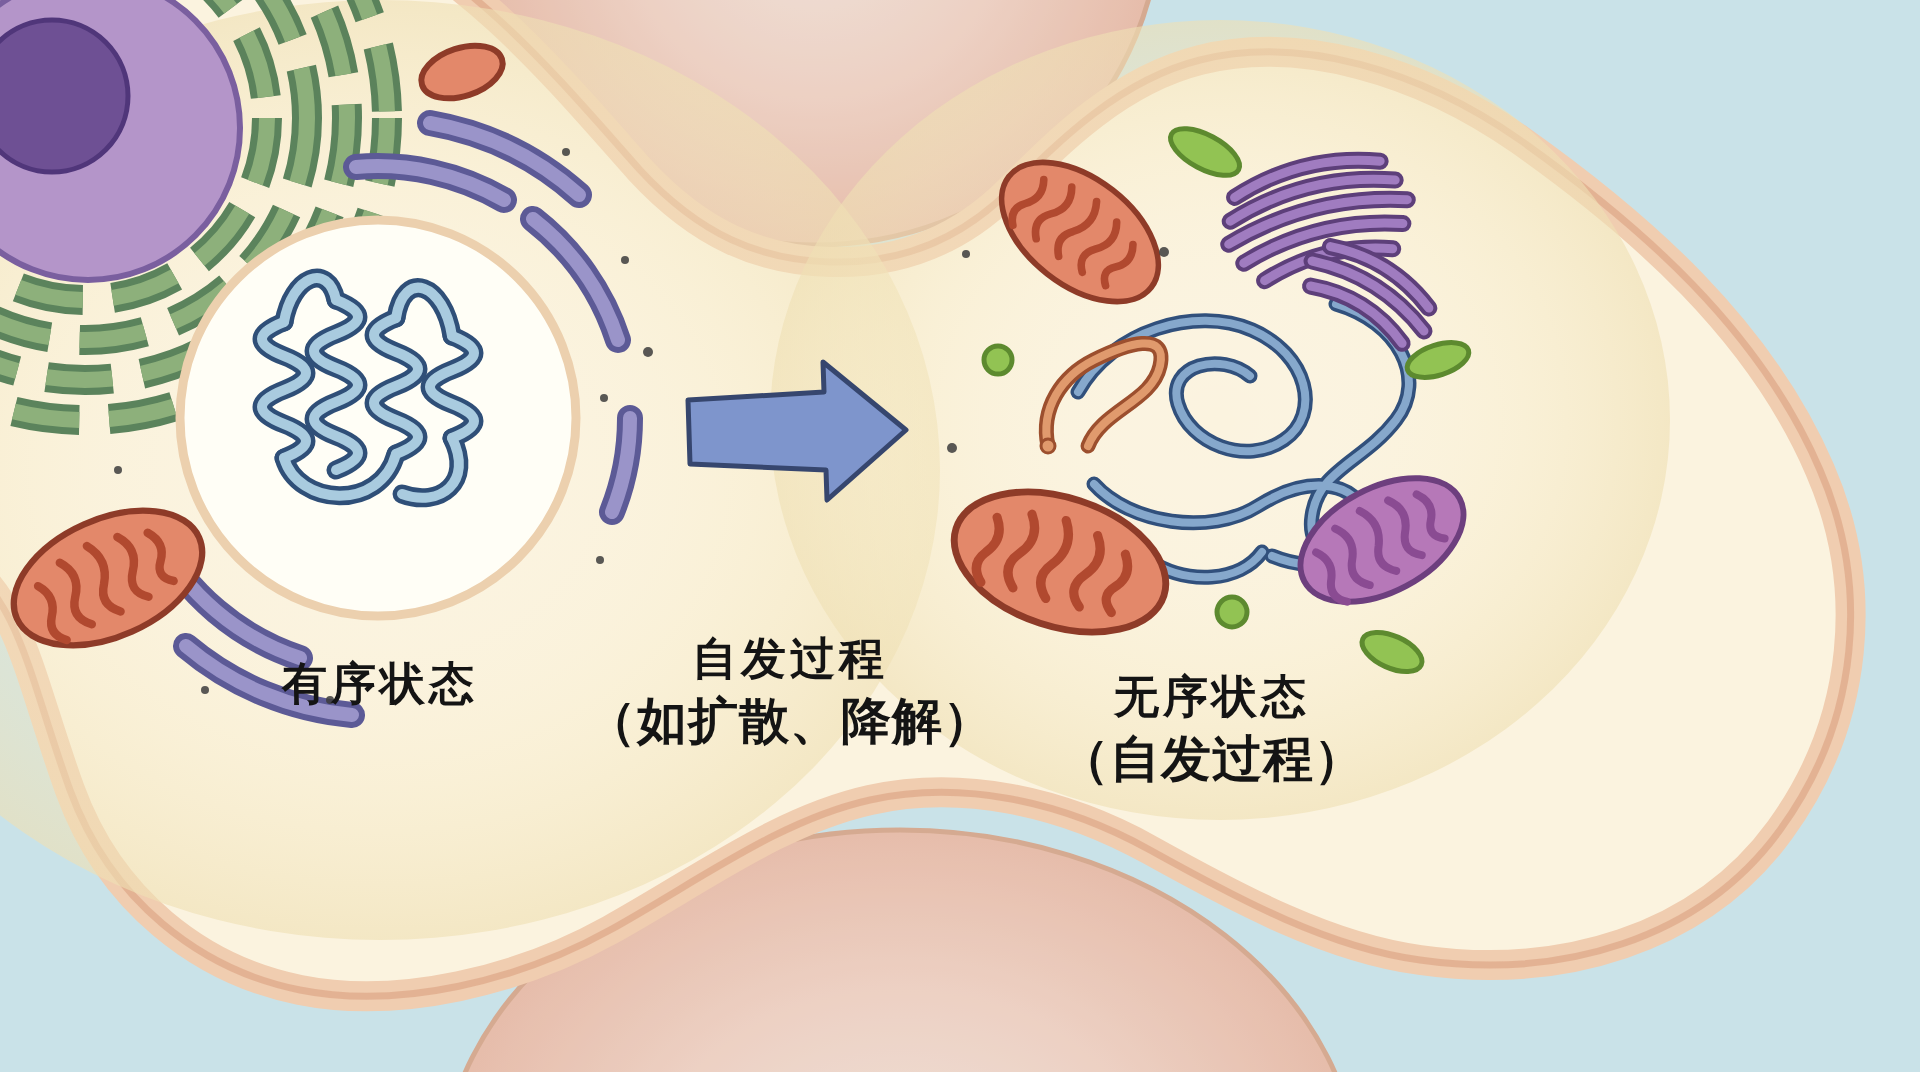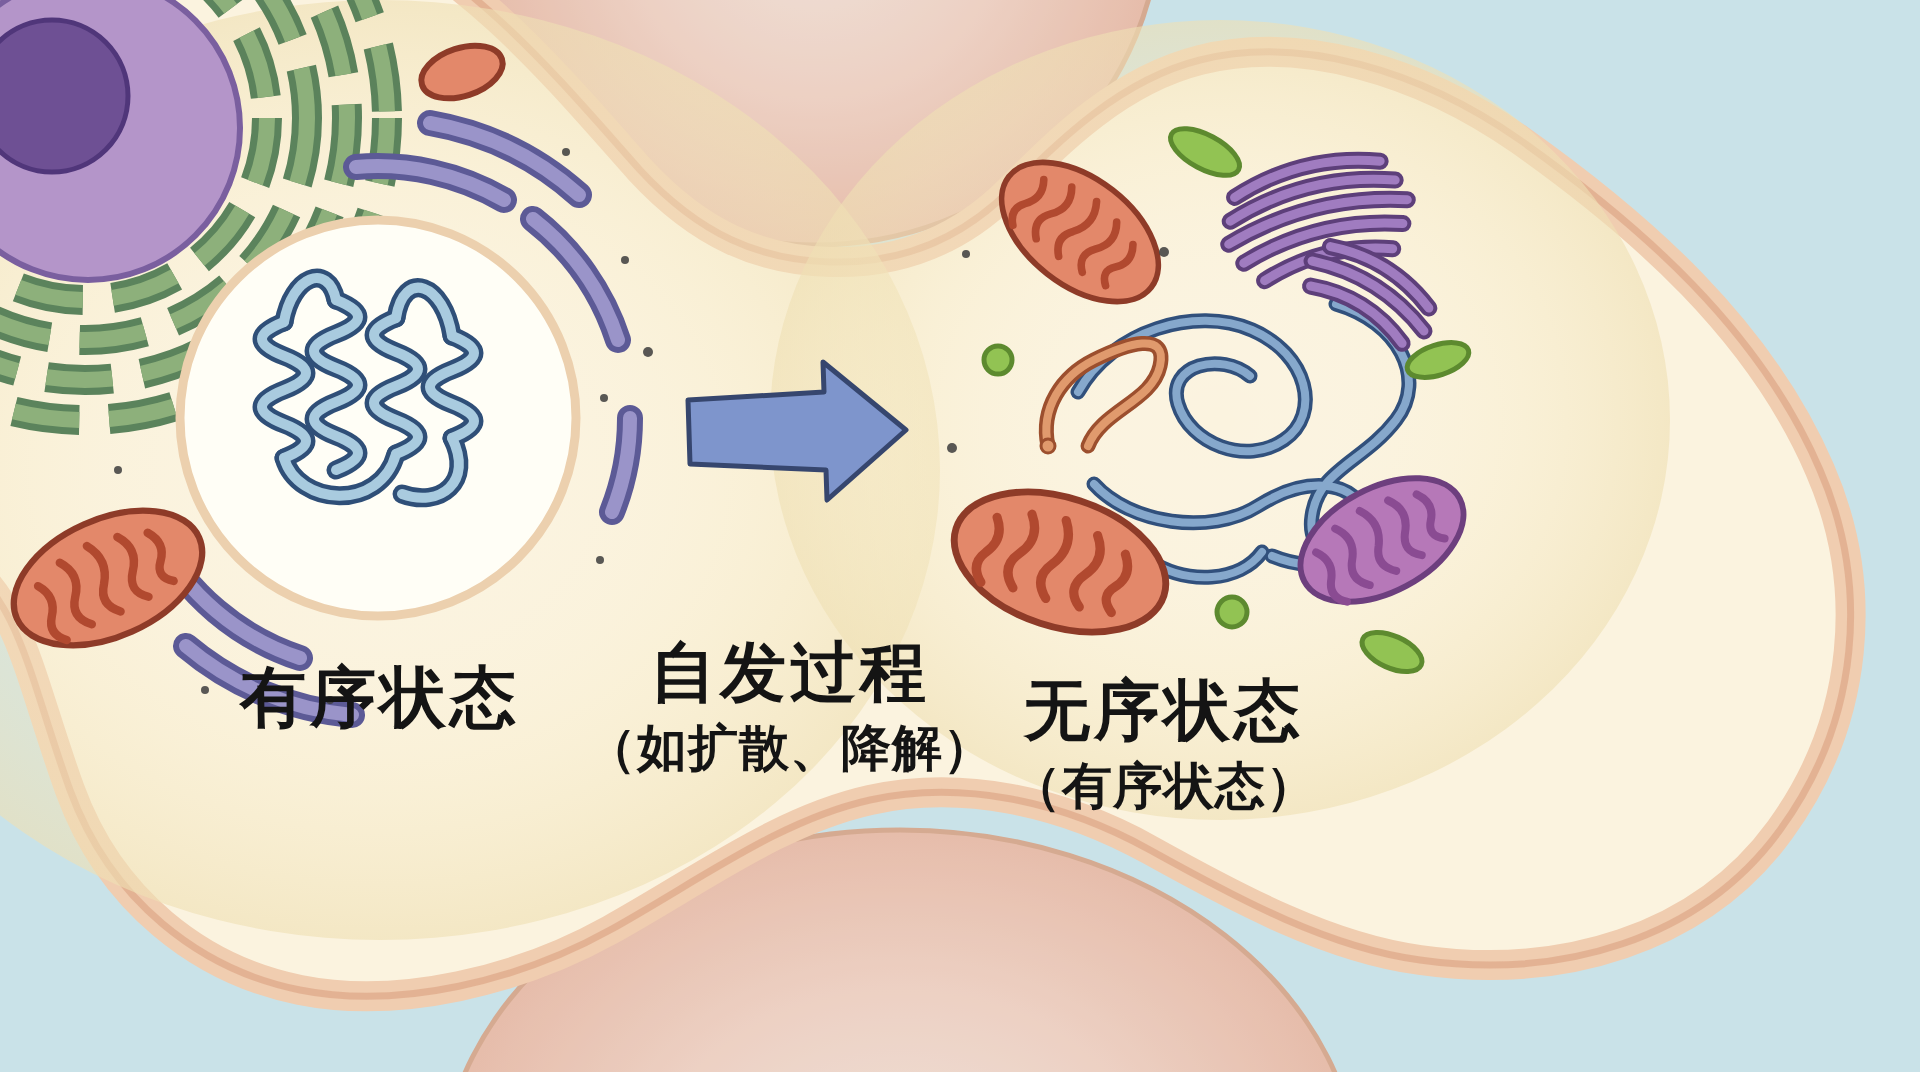--- a/index.html
+++ b/index.html
@@ -54,21 +54,21 @@
   .golgi-dark{fill:none;stroke:var(--c-golgi-dark);stroke-width:17;stroke-linecap:round;}
   .golgi-light{fill:none;stroke:var(--c-golgi);stroke-width:9;stroke-linecap:round;}
 
   .bean{fill:var(--c-bean-green);stroke:var(--c-bean-green-stroke);stroke-width:5;}
   .dot{fill:#3c3c3c;opacity:.85;}
 
   .arrow{fill:var(--c-arrow-fill);stroke:var(--c-arrow-stroke);stroke-width:5;stroke-linejoin:round;}
 
   .label{position:absolute;transform:translateX(-50%);text-align:center;color:var(--c-text);
          font-weight:700;line-height:1.3;white-space:nowrap;}
-  .label .t1{font-size:66px;letter-spacing:4px;}
+  .label .t1{font-size:45px;letter-spacing:4px;}
   .label .t2{font-size:50px;letter-spacing:1px;}
 </style>
 </head>
 <body>
 
 <div class="stage">
 
   <svg width="1920" height="1072" viewBox="0 0 1920 1072">
     <defs>
       <radialGradient id="washG" cx="50%" cy="50%" r="50%">
@@ -238,18 +238,18 @@
 
   <div class="label" style="left:380px;top:655px">
     <div class="t1">有序状态</div>
   </div>
 
   <div class="label" style="left:790px;top:630px">
     <div class="t1">自发过程</div>
     <div class="t2">（如扩散、降解）</div>
   </div>
 
-  <div class="label" style="left:1164px;top:668px">
+  <div class="label" style="left:1212px;top:668px">
     <div class="t1">无序状态</div>
-    <div class="t2">（有序状态）</div>
+    <div class="t2">（自发过程）</div>
   </div>
 
 </div>
 
 </body></html>

